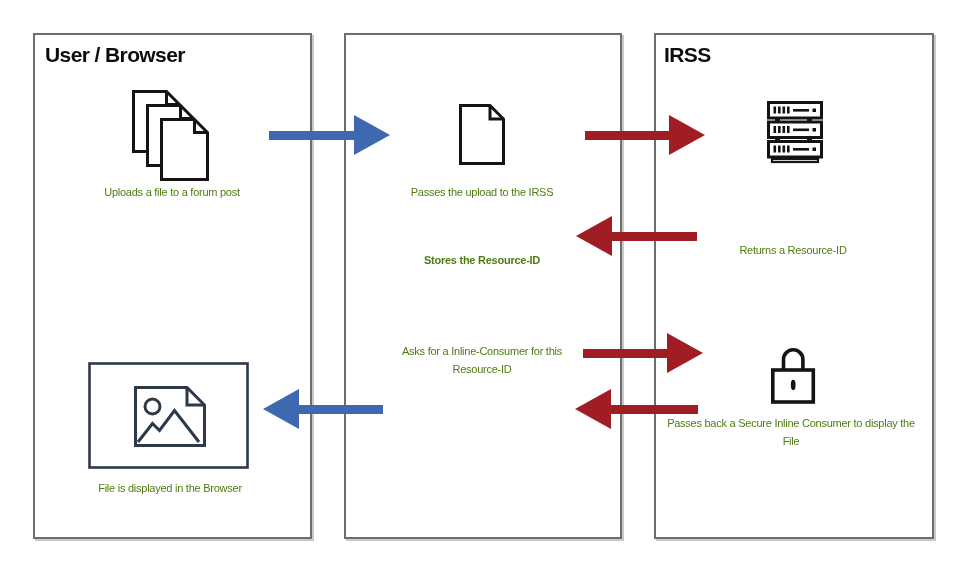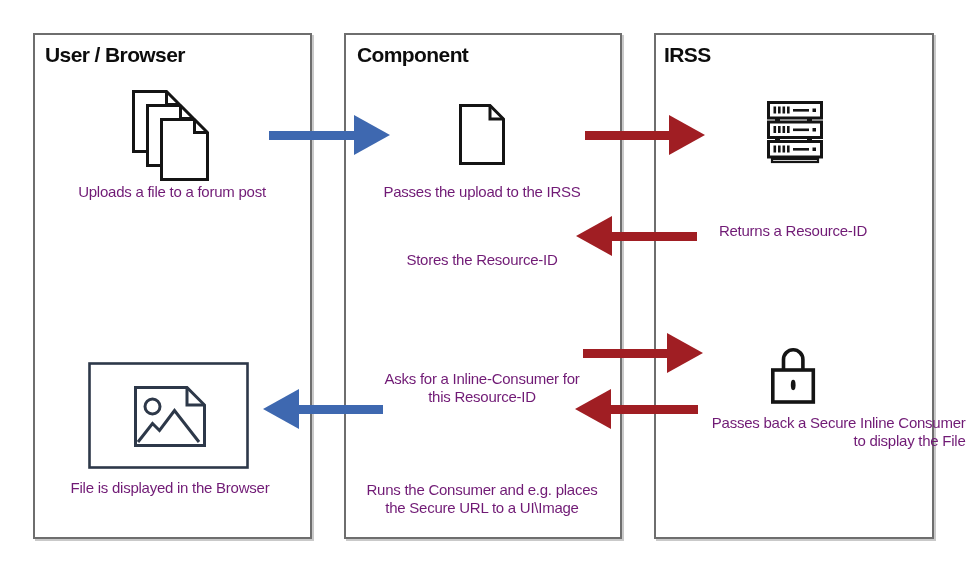--- a/index.html
+++ b/index.html
@@ -9,22 +9,22 @@
   }
   .panel{
     position:absolute;top:33px;height:506px;background:#ffffff;
     border:2px solid #6e6e6e;box-shadow:2px 2px 0 #c9c9c9;box-sizing:border-box;
   }
   .panel-title{
     position:absolute;font-size:21px;font-weight:bold;letter-spacing:-0.6px;color:#0d0d0d;
     white-space:nowrap;
   }
   .lbl{
-    position:absolute;font-size:15px;line-height:18px;letter-spacing:-0.25px;
-    text-align:center;transform:translateX(-50%);color:#701a75;
+    position:absolute;font-size:11px;line-height:18px;letter-spacing:-0.25px;
+    text-align:center;transform:translateX(-50%);color:#4d7c0f;
   }
   .icon{position:absolute;}
   .shaft{position:absolute;height:9px;}
   .head{position:absolute;width:0;height:0;border-top:20px solid transparent;border-bottom:20px solid transparent;}
   .blue{background:#3e68b0;}
   .head-right-blue{border-left:36px solid #3e68b0;}
   .head-left-blue{border-right:36px solid #3e68b0;}
   .red{background:#a01e23;}
   .head-right-red{border-left:36px solid #a01e23;}
   .head-left-red{border-right:36px solid #a01e23;}
@@ -32,21 +32,20 @@
 </head>
 <body>
 
 <div class="canvas">
 
   <div class="panel" style="left:33px;width:279px;"></div>
   <div class="panel" style="left:344px;width:278px;"></div>
   <div class="panel" style="left:654px;width:280px;"></div>
 
   <div class="panel-title" style="left:45px;top:43px;">User / Browser</div>
-  <div class="panel-title" style="left:357px;top:43px;">Component</div>
   <div class="panel-title" style="left:664px;top:43px;">IRSS</div>
 
   <svg class="icon" style="left:132px;top:90px;" width="78" height="92" viewBox="0 0 78 92">
     <g fill="#ffffff" stroke="#141414" stroke-width="3" stroke-linejoin="miter">
       <path d="M1.5 1.5 L34.5 1.5 L47.5 14.5 L47.5 61.5 L1.5 61.5 Z"></path>
       <path d="M34.5 1.5 L34.5 14.5 L47.5 14.5" fill="none"></path>
       <path d="M15.5 15.5 L48.5 15.5 L61.5 28.5 L61.5 75.5 L15.5 75.5 Z"></path>
       <path d="M48.5 15.5 L48.5 28.5 L61.5 28.5" fill="none"></path>
       <path d="M29.5 29.5 L62.5 29.5 L75.5 42.5 L75.5 89.5 L29.5 89.5 Z"></path>
       <path d="M62.5 29.5 L62.5 42.5 L75.5 42.5" fill="none"></path>
@@ -88,45 +87,44 @@
         <rect x="45.5" y="27" width="3.5" height="3.5"></rect>
       <rect x="6.5" y="44.5" width="2.6" height="7"></rect>
         <rect x="11" y="44.5" width="2.6" height="7"></rect>
         <rect x="15.5" y="44.5" width="2.6" height="7"></rect>
         <rect x="20" y="44.5" width="2.6" height="7"></rect>
       <rect x="26" y="47" width="16" height="2.6"></rect>
         <rect x="45.5" y="46.5" width="3.5" height="3.5"></rect>
     </g>
   </svg>
 
-  <div class="lbl" style="left:793px;top:222px;white-space:nowrap;text-align:right;">Returns a Resource-ID</div>
+  <div class="lbl" style="left:793px;top:241px;white-space:nowrap;text-align:right;">Returns a Resource-ID</div>
 
-  <div class="lbl" style="left:482px;top:251px;white-space:nowrap;">Stores the Resource-ID</div>
+  <div class="lbl" style="left:482px;top:251px;white-space:nowrap;font-weight:bold;">Stores the Resource-ID</div>
 
-  <div class="lbl" style="left:482px;top:342px;width:205px;margin-top:28px;">Asks for a Inline-Consumer for this Resource-ID</div>
+  <div class="lbl" style="left:482px;top:342px;width:205px;">Asks for a Inline-Consumer for this Resource-ID</div>
 
   <svg class="icon" style="left:770px;top:345px;" width="46" height="60" viewBox="0 0 46 60">
     <path d="M13.5 25.5 L13.5 14.5 A9.7 9.7 0 0 1 32.9 14.5 L32.9 25.5" fill="none" stroke="#141414" stroke-width="3.6"></path>
     <rect x="2.8" y="25" width="40.5" height="32" fill="#ffffff" stroke="#141414" stroke-width="3.6"></rect>
     <ellipse cx="23.2" cy="40" rx="2.4" ry="5.2" fill="#141414"></ellipse>
   </svg>
-  <div class="lbl" style="left:833px;top:414px;width:265px;text-align:right;">Passes back a Secure Inline Consumer to display the File</div>
+  <div class="lbl" style="left:791px;top:414px;width:265px;">Passes back a Secure Inline Consumer to display the File</div>
 
   <svg class="icon" style="left:88px;top:362px;" width="161" height="107" viewBox="0 0 161 107">
     <rect x="1.5" y="1.5" width="158" height="104" fill="#ffffff" stroke="#2d3849" stroke-width="2.6"></rect>
     <g stroke="#2d3849" stroke-width="3" fill="#ffffff" stroke-linejoin="miter">
       <path d="M47.5 25.5 L99 25.5 L116.5 43 L116.5 83.5 L47.5 83.5 Z"></path>
       <path d="M99 25.5 L99 43 L116.5 43" fill="none"></path>
       <circle cx="64.5" cy="44.5" r="7.5" fill="none"></circle>
       <path d="M50 80 L64.5 61.5 L71.5 68.5 L86.5 48.5 L111 80" fill="none"></path>
     </g>
   </svg>
   <div class="lbl" style="left:170px;top:479px;white-space:nowrap;">File is displayed in the Browser</div>
 
-  <div class="lbl" style="left:482px;top:481px;width:255px;">Runs the Consumer and e.g. places the Secure URL to a UI\Image</div>
 
   <div>
     <div class="shaft blue" style="left:269px;top:130.5px;width:86px;"></div>
     <div class="head head-right-blue" style="left:354px;top:115px;"></div>
   </div>
 
   <div>
     <div class="shaft red" style="left:585px;top:130.5px;width:85px;"></div>
     <div class="head head-right-red" style="left:669px;top:115px;"></div>
   </div>

